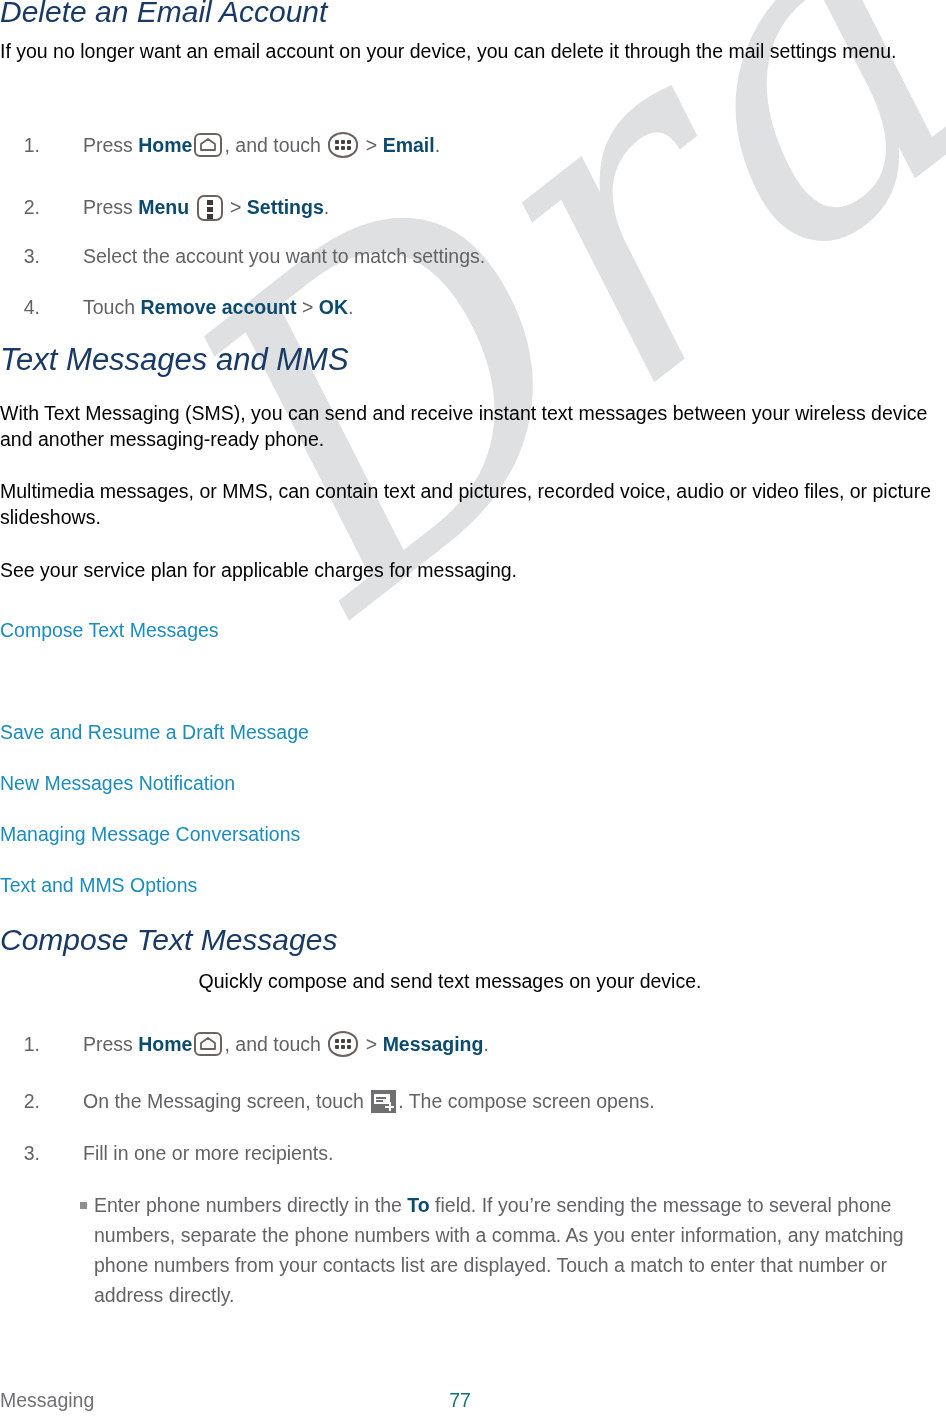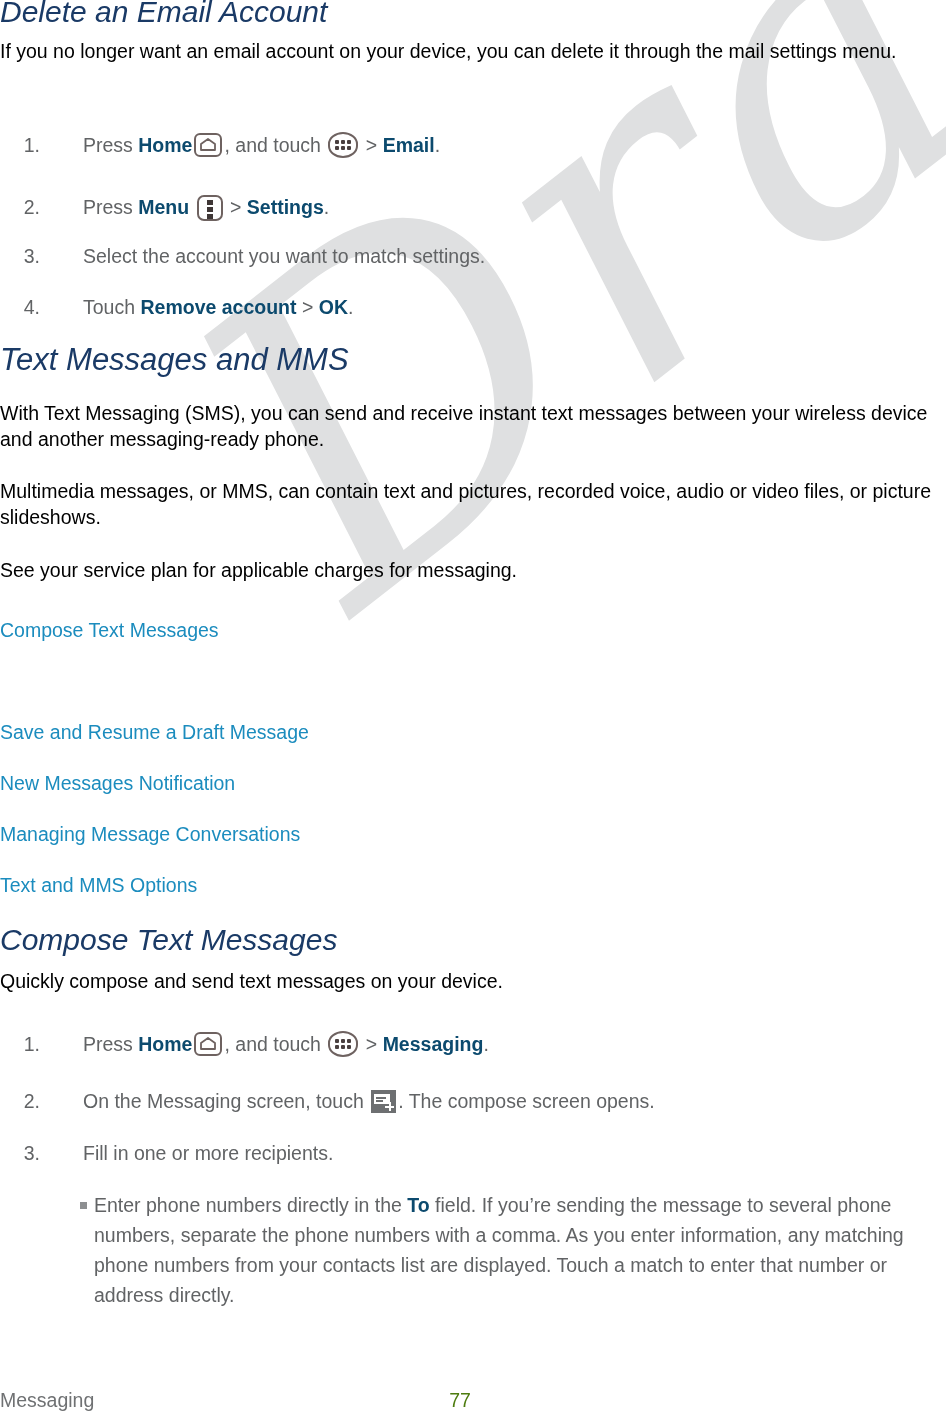--- a/index.html
+++ b/index.html
@@ -251,21 +251,21 @@
     color: #6f7173;
   }
   #footer-page {
     position: absolute;
     left: 0;
     top: 1388px;
     width: 920px;
     text-align: center;
     font-size: 19.5px;
     line-height: 24px;
-    color: #4d7c0f;
+    color: #0f766e;
   }
 </style>
 </head>
 <body>
 
 <div id="watermark">
   <div class="wm-text">Draft</div>
 </div>
 
 <div id="page">
@@ -327,21 +327,21 @@
   <div class="para" style="top:557px; width:900px;">See your service plan for applicable charges for messaging.</div>
 
   <div class="link" style="top:617px;">Compose Text Messages</div>
   <div class="link" style="top:719px;">Save and Resume a Draft Message</div>
   <div class="link" style="top:821px;">Managing Message Conversations</div>
   <div class="link" style="top:770px;">New Messages Notification</div>
   <div class="link" style="top:872px;">Text and MMS Options</div>
 
   <div class="h1" style="top:924px;">Compose Text Messages</div>
 
-  <div class="para" style="top:968px; width:900px;">Quickly compose and send text messages on your device.</div>
+  <div class="para" style="top:968px; width:900px;text-align:center;">Quickly compose and send text messages on your device.</div>
 
   <div class="li" style="top:1031px; left:0; width:900px;">
     <span class="num">1.</span>
     <span class="li-body"><span>Press</span>
       <b>Home</b><span class="icon icon-home"><svg class="house" viewBox="0 0 16 13" xmlns="http://www.w3.org/2000/svg">
             <path d="M1 12 L1 6 L8 1 L15 6 L15 12 Z" fill="none" stroke="#6e6260" stroke-width="1.8" stroke-linejoin="round"></path>
           </svg></span><span>, and touch</span>
       <span class="icon icon-apps"><span class="dots">
             <i></i>
             <i></i>

